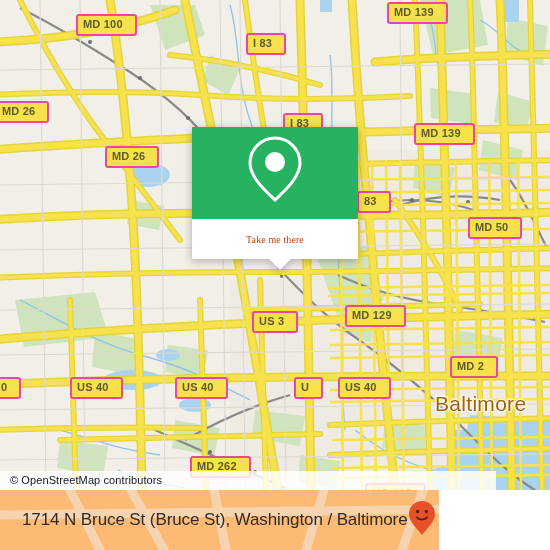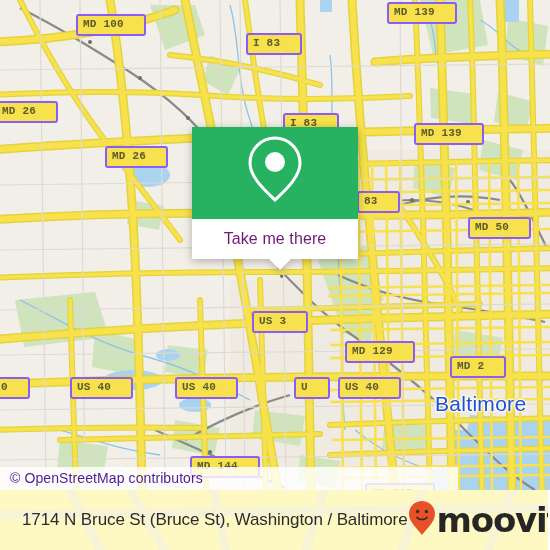--- a/index.html
+++ b/index.html
@@ -16,50 +16,50 @@
     position:absolute; left:0; top:0; width:550px; height:490px;
     background:#f2efe9;
     overflow:hidden;
   }
   .map-svg{ position:absolute; left:0; top:0; }
 
   
   .shield{
     position:absolute;
     background:#f7e14c;
-    border:2px solid #8b5cf6;
+    border:2px solid #ec4899;
     border-radius:3px;
     color:#5d5a2e;
     font-weight:bold;
     font-size:11px;
     line-height:1;
-    padding:3px 20px 4px 5px;
+    padding:3px 12px 4px 5px;
     white-space:nowrap;
     letter-spacing:.2px;
     text-shadow:0 0 2px #f7e14c;
-    font-family:Liberation Mono, monospace;
+    font-family:Liberation Sans, sans-serif;
   }
 
   .city-label{
     position:absolute;
-    color:#1d4ed8;
+    color:#a16207;
     font-size:21px;
     letter-spacing:.3px;
     white-space:nowrap;
     text-shadow:-1px -1px 2px #fff,1px -1px 2px #fff,-1px 1px 2px #fff,1px 1px 2px #fff;
   }
 
   
   #osm-attrib{
     position:absolute;
     left:0; bottom:0;
-    width:458px;
+    width:496px;
     padding:3px 0 4px 10px;
-    font-size:14px;
-    color:#4c1d95;
+    font-size:11px;
+    color:#0f172a;
     background:rgba(255,255,255,.82);
     letter-spacing:.1px;
   }
 
   
   #callout{
     position:absolute;
     left:192px; top:127px;
     width:166px;
     filter:drop-shadow(0 2px 4px rgba(0,0,0,.28));
@@ -72,35 +72,35 @@
   #callout-pin{
     position:absolute; left:50%; top:48%;
     transform:translate(-50%,-50%);
   }
   #callout-action{
     width:166px; height:40px;
     background:#ffffff;
     display:flex; align-items:center; justify-content:center;
   }
   #callout-action-label{
-    font-size:16px; color:#701a75; letter-spacing:.1px;
+    font-size:10px; color:#c2410c; letter-spacing:.1px;font-family:Liberation Serif, serif;
   }
   #callout-tail{
     position:absolute; left:76px; top:131px;
     width:0;height:0;
     border-left:12px solid transparent;
     border-right:12px solid transparent;
     border-top:12px solid #ffffff;
   }
 
   
   #footer{
     position:absolute; left:0; top:490px;
-    width:548px; height:60px;
-    background:#fef9c3;
+    width:439px; height:60px;
+    background:#fdba74;
     overflow:hidden;
   }
   #footer-watermark{ position:absolute; left:0; top:-10px; opacity:.5; }
   #footer-inner{
     position:relative;
     width:100%; height:100%;
     display:flex; align-items:center;
     padding:0 14px 0 22px;
   }
   #footer-address{
@@ -327,28 +327,28 @@
   <div class="shield" style="left:76px;top:14px;">MD 100</div>
   <div class="shield" style="left:246px;top:33px;">I 83</div>
   <div class="shield" style="left:387px;top:2px;">MD 139</div>
   <div class="shield" style="left:-5px;top:101px;">MD 26</div>
   <div class="shield" style="left:283px;top:113px;">I 83</div>
   <div class="shield" style="left:414px;top:123px;">MD 139</div>
   <div class="shield" style="left:105px;top:146px;">MD 26</div>
   <div class="shield" style="left:357px;top:191px;">83</div>
   <div class="shield" style="left:468px;top:217px;">MD 50</div>
   <div class="shield" style="left:252px;top:311px;">US 3</div>
-  <div class="shield" style="left:345px;top:305px;margin-top:36px;">MD 129</div>
+  <div class="shield" style="left:345px;top:305px;">MD 129</div>
   <div class="shield" style="left:450px;top:312px;margin-top:44px;">MD 2</div>
   <div class="shield" style="left:-6px;top:377px;">0</div>
   <div class="shield" style="left:70px;top:377px;">US 40</div>
   <div class="shield" style="left:175px;top:377px;">US 40</div>
   <div class="shield" style="left:294px;top:377px;">U</div>
   <div class="shield" style="left:338px;top:377px;">US 40</div>
-  <div class="shield" style="left:190px;top:456px;">MD 144</div>
+  <div class="shield" style="left:190px;top:456px;">MD 262</div>
   <div class="shield" style="left:365px;top:483px;">MD 295</div>
 
   <div id="osm-attrib">© OpenStreetMap contributors</div>
 
   <div id="callout">
     <div id="callout-image">
       <span id="callout-pin">
         <svg width="56" height="70" viewBox="0 0 56 70">
           <path d="M28,4 C14.2,4 3,15.2 3,29 C3,44 20,58 28,66 C36,58 53,44 53,29 C53,15.2 41.8,4 28,4 Z" fill="none" stroke="#ffffff" stroke-width="3"></path>
           <circle cx="28" cy="28" r="10" fill="#ffffff"></circle>

